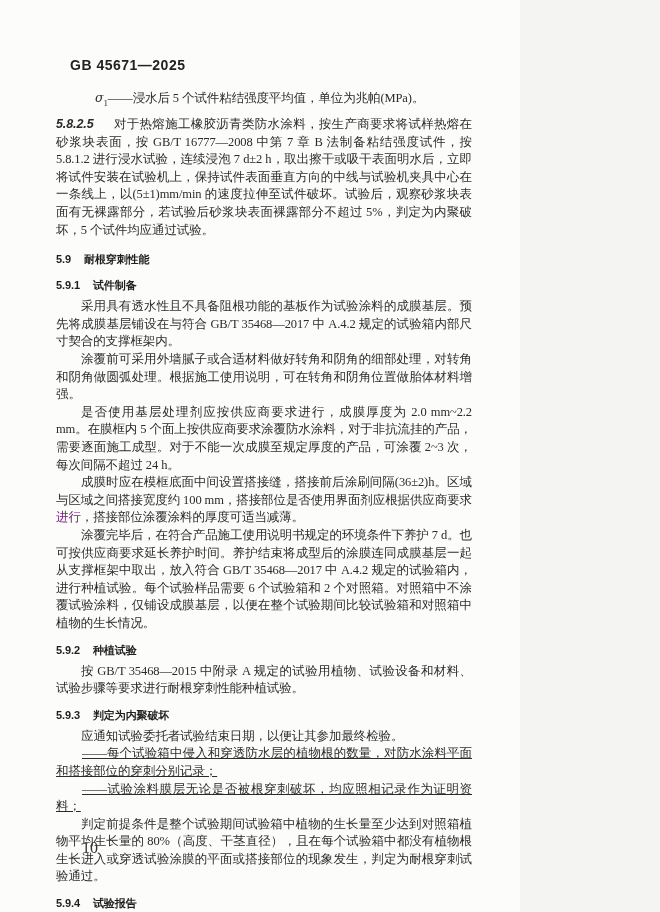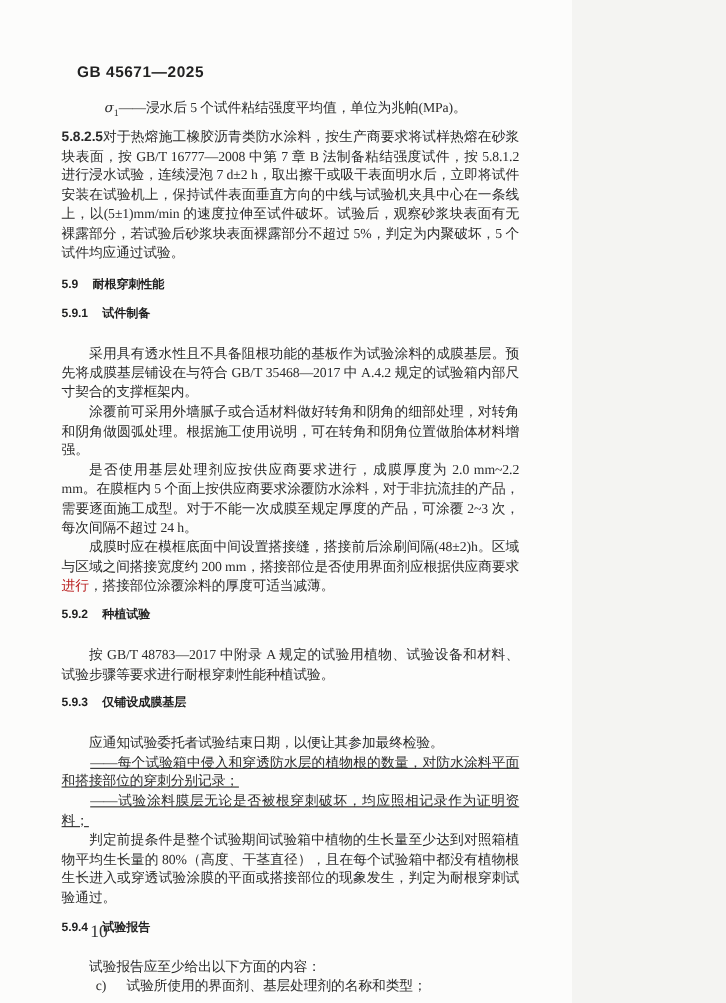--- a/index.html
+++ b/index.html
@@ -35,40 +35,41 @@
     margin-top:16px;
     margin-left:39px;
     text-align:left;
   }
   .sigma-line i{font-style:italic;font-family:"DejaVu Serif",serif;}
   .sigma-line sub{font-size:9px;}
   .clause{margin-top:4px;}
   .clause-num{
     font-family:"Liberation Sans","DejaVu Sans",sans-serif;
     font-weight:700;
-    margin-right:0;
+    margin-right:20px;
     white-space:nowrap;
+    font-style:italic;
   }
   h2,h3{
     font-family:"Liberation Sans","DejaVu Sans",sans-serif;
     font-size:11px;
     font-weight:700;
     color:#1f1f1f;
     margin:11px 0 0 0;
     line-height:18px;
     text-align:left;
   }
   h3{margin-top:8px;}
   .hnum{margin-right:13px;}
   .indent{text-indent:2em;}
-  .after-heading{margin-top:19px;}
+  .after-heading{margin-top:4px;}
   .dash-item{text-indent:26px;text-decoration:underline;}
   .report-item{margin-left:31px;text-align:left;}
   .li-label{display:inline-block;width:28px;}
-  .hl{color:#b91c1c;}
+  .hl{color:#701a75;}
   .page-number{
     position:absolute;
     left:82px;top:839px;
     font-size:16px;
     color:#333;
   }
 </style>
 </head>
 <body>
 
@@ -82,27 +83,28 @@
 
     <p class="clause"><span class="clause-num">5.8.2.5</span><span>对于热熔施工橡胶沥青类防水涂料，按生产商要求将试样热熔在砂浆块表面，按 GB/T 16777—2008 中第 7 章 B 法制备粘结强度试件，按 5.8.1.2 进行浸水试验，连续浸泡 7 d±2 h，取出擦干或吸干表面明水后，立即将试件安装在试验机上，保持试件表面垂直方向的中线与试验机夹具中心在一条线上，以(5±1)mm/min 的速度拉伸至试件破坏。试验后，观察砂浆块表面有无裸露部分，若试验后砂浆块表面裸露部分不超过 5%，判定为内聚破坏，5 个试件均应通过试验。</span></p>
 
     <h2><span class="hnum">5.9</span><span>耐根穿刺性能</span></h2>
 
     <h3><span class="hnum">5.9.1</span><span>试件制备</span></h3>
 
     <p class="indent after-heading">采用具有透水性且不具备阻根功能的基板作为试验涂料的成膜基层。预先将成膜基层铺设在与符合 GB/T 35468—2017 中 A.4.2 规定的试验箱内部尺寸契合的支撑框架内。</p>
     <p class="indent">涂覆前可采用外墙腻子或合适材料做好转角和阴角的细部处理，对转角和阴角做圆弧处理。根据施工使用说明，可在转角和阴角位置做胎体材料增强。</p>
     <p class="indent">是否使用基层处理剂应按供应商要求进行，成膜厚度为 2.0 mm~2.2 mm。在膜框内 5 个面上按供应商要求涂覆防水涂料，对于非抗流挂的产品，需要逐面施工成型。对于不能一次成膜至规定厚度的产品，可涂覆 2~3 次，每次间隔不超过 24 h。</p>
-    <p class="indent"><span>成膜时应在模框底面中间设置搭接缝，搭接前后涂刷间隔(48±2)h。区域与区域之间搭接宽度约 200 mm，搭接部位是否使用界面剂应根据供应商要求</span><span class="hl">进行</span><span>，搭接部位涂覆涂料的厚度可适当减薄。</span></p>
+    <p class="indent"><span>成膜时应在模框底面中间设置搭接缝，搭接前后涂刷间隔(36±2)h。区域与区域之间搭接宽度约 100 mm，搭接部位是否使用界面剂应根据供应商要求</span><span class="hl">进行</span><span>，搭接部位涂覆涂料的厚度可适当减薄。</span></p>
+    <p class="indent">涂覆完毕后，在符合产品施工使用说明书规定的环境条件下养护 7 d。也可按供应商要求延长养护时间。养护结束将成型后的涂膜连同成膜基层一起从支撑框架中取出，放入符合 GB/T 35468—2017 中 A.4.2 规定的试验箱内，进行种植试验。每个试验样品需要 6 个试验箱和 2 个对照箱。对照箱中不涂覆试验涂料，仅铺设成膜基层，以便在整个试验期间比较试验箱和对照箱中植物的生长情况。</p>
 
     <h3><span class="hnum">5.9.2</span><span>种植试验</span></h3>
 
-    <p class="indent after-heading">按 GB/T 48783—2017 中附录 A 规定的试验用植物、试验设备和材料、试验步骤等要求进行耐根穿刺性能种植试验。</p>
+    <p class="indent after-heading">按 GB/T 35468—2015 中附录 A 规定的试验用植物、试验设备和材料、试验步骤等要求进行耐根穿刺性能种植试验。</p>
 
-    <h3><span class="hnum">5.9.3</span><span>仅铺设成膜基层</span></h3>
+    <h3><span class="hnum">5.9.3</span><span>判定为内聚破坏</span></h3>
 
     <p class="indent after-heading">应通知试验委托者试验结束日期，以便让其参加最终检验。</p>
     <p class="dash-item">——每个试验箱中侵入和穿透防水层的植物根的数量，对防水涂料平面和搭接部位的穿刺分别记录；</p>
     <p class="dash-item">——试验涂料膜层无论是否被根穿刺破坏，均应照相记录作为证明资料；</p>
     <p class="indent">判定前提条件是整个试验期间试验箱中植物的生长量至少达到对照箱植物平均生长量的 80%（高度、干茎直径），且在每个试验箱中都没有植物根生长进入或穿透试验涂膜的平面或搭接部位的现象发生，判定为耐根穿刺试验通过。</p>
 
     <h3><span class="hnum">5.9.4</span><span>试验报告</span></h3>
 
     <p class="indent after-heading">试验报告应至少给出以下方面的内容：</p>
     <p class="report-item"><span class="li-label">c)</span><span>试验所使用的界面剂、基层处理剂的名称和类型；</span></p>

